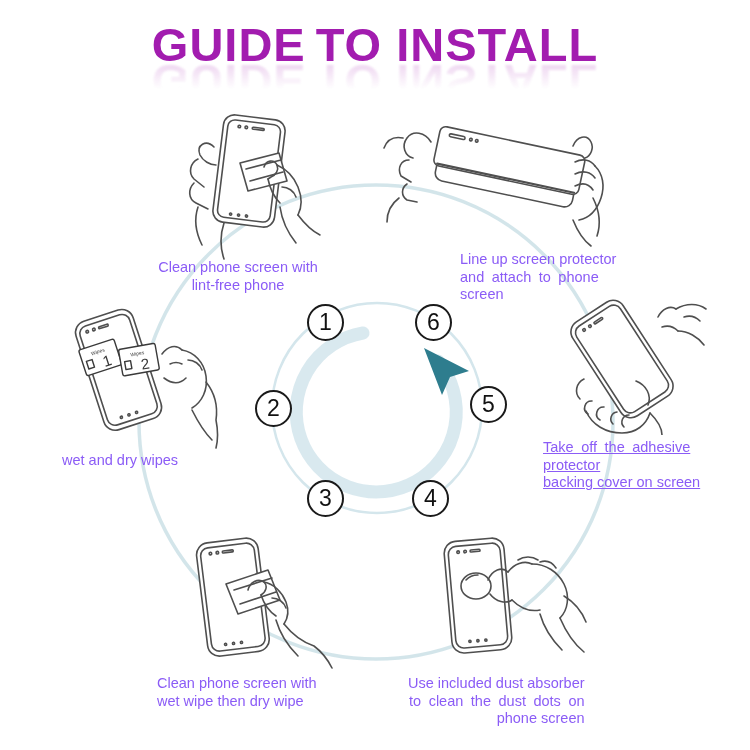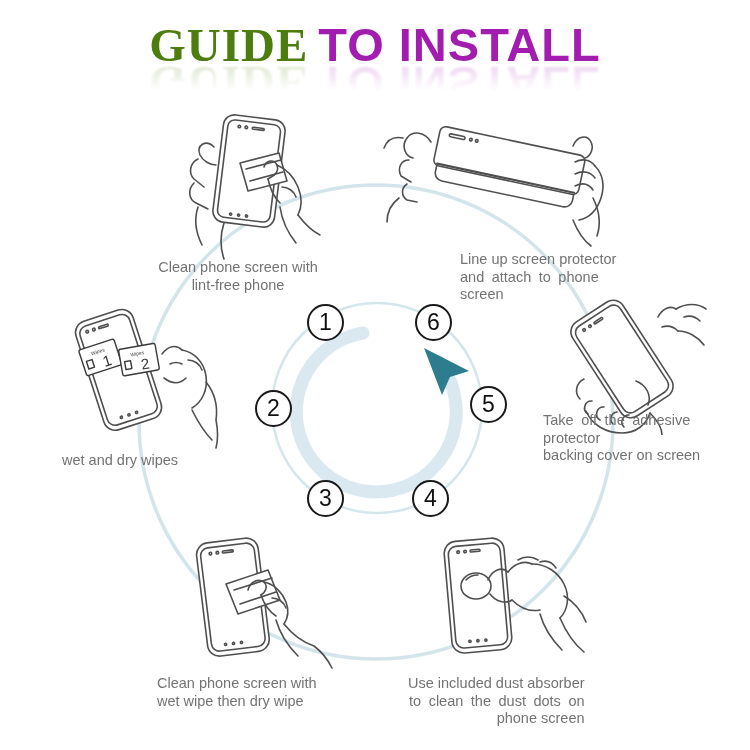--- a/index.html
+++ b/index.html
@@ -2,36 +2,36 @@
 <html><head>
 <meta charset="utf-8">
 <style>
   html,body{margin:0;padding:0;background:#fff;}
   #stage{position:relative;width:750px;height:750px;background:#fff;overflow:hidden;
          font-family:"Liberation Sans",sans-serif;color:#1d1d1d;}
 
   
   .title-wrap{position:absolute;top:20px;left:0;width:750px;text-align:center;line-height:1.05;}
   .title-line{font-size:47px;font-weight:700;letter-spacing:1px;white-space:nowrap;}
-  .t-accent{color:#4d7c0f;font-family:Liberation Serif, serif;}
+  .t-accent{color:#a21caf;}
   .t-rest{color:#a21caf;margin-left:10px;}
   .title-refl{transform:scaleY(-1);opacity:.28;filter:blur(1.1px);margin-top:-12px;
               -webkit-mask-image:linear-gradient(to top,rgba(0,0,0,.8),transparent 65%);
               mask-image:linear-gradient(to top,rgba(0,0,0,.8),transparent 65%);}
 
   
   #rings{position:absolute;left:0;top:0;z-index:0;}
 
   
   .numcircle{position:absolute;width:33px;height:33px;border:2px solid #1a1a1a;border-radius:50%;
              background:#fff;display:flex;align-items:center;justify-content:center;
              font-size:23px;color:#111;z-index:2;}
 
   
-  .caption{position:absolute;font-size:14.5px;line-height:17.5px;color:#737373;z-index:2;}
+  .caption{position:absolute;font-size:14.5px;line-height:17.5px;color:#8b5cf6;z-index:2;}
   .cap-center{text-align:center;width:180px;}
   .wide{word-spacing:3.5px;}
 
   
   .illus{position:absolute;z-index:1;}
   .art{stroke:#4f4f4f;stroke-width:1.6;fill:none;stroke-linecap:round;stroke-linejoin:round;}
   .fillw{fill:#fff;}
   .pktxt{font-family:"Liberation Sans",sans-serif;fill:#3a3a3a;stroke:none;}
 </style>
 </head>
@@ -249,21 +249,21 @@
     <div>Clean phone screen with</div>
     <div>wet wipe then dry wipe</div>
   </div>
 
   <div class="caption" style="left:408px;top:675px;text-align:right;">
     <div>Use included dust absorber</div>
     <div class="wide">to clean the dust dots on</div>
     <div>phone screen</div>
   </div>
 
-  <div class="caption" style="left:543px;top:412px;">
+  <div class="caption" style="left:543px;top:439px;text-decoration:underline;">
     <div class="wide">Take off the adhesive</div>
     <div>protector</div>
     <div>backing cover on screen</div>
   </div>
 
   <div class="caption" style="left:460px;top:251px;">
     <div>Line up screen protector</div>
     <div class="wide">and attach to phone</div>
     <div>screen</div>
   </div>

